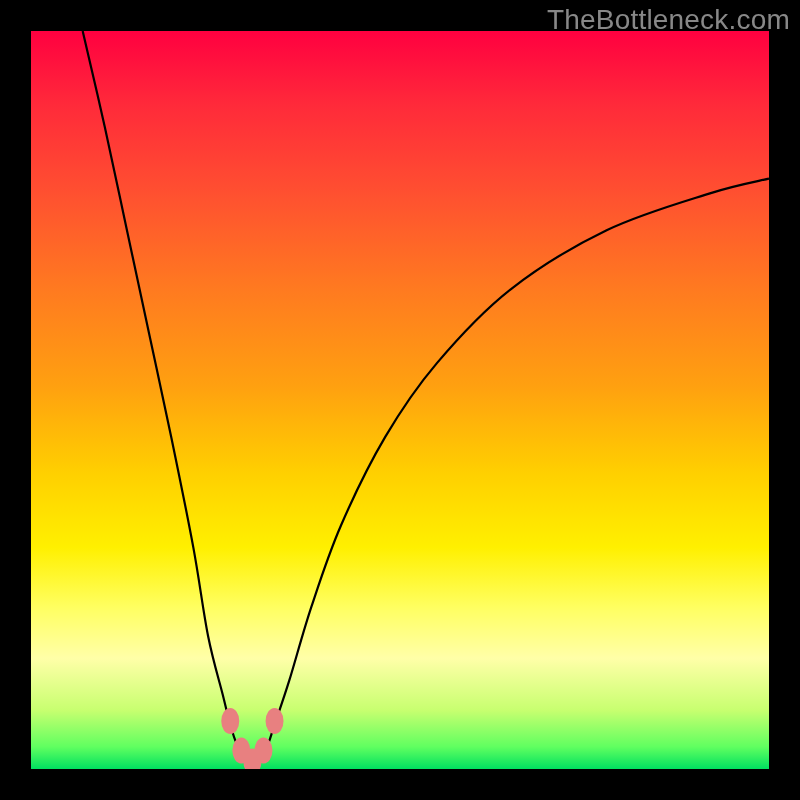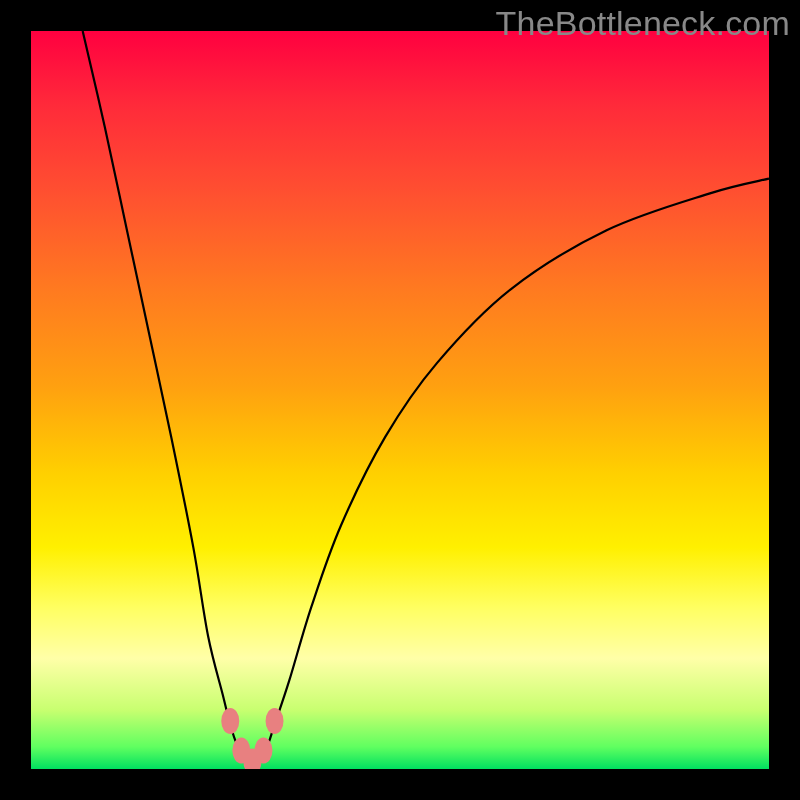--- a/index.html
+++ b/index.html
@@ -38,21 +38,21 @@
       #c8ff70 92%,
       #60ff60 97%,
       #00e060 100%
     );
   }
   .watermark {
     position: absolute;
     top: 4px;
     right: 10px;
     color: #888;
-    font-size: 34px;
+    font-size: 28px;
     font-weight: 500;
     letter-spacing: 0.2px;
   }
   svg.curve {
     position: absolute;
     top: 31px;
     left: 31px;
     width: 738px;
     height: 738px;
   }

